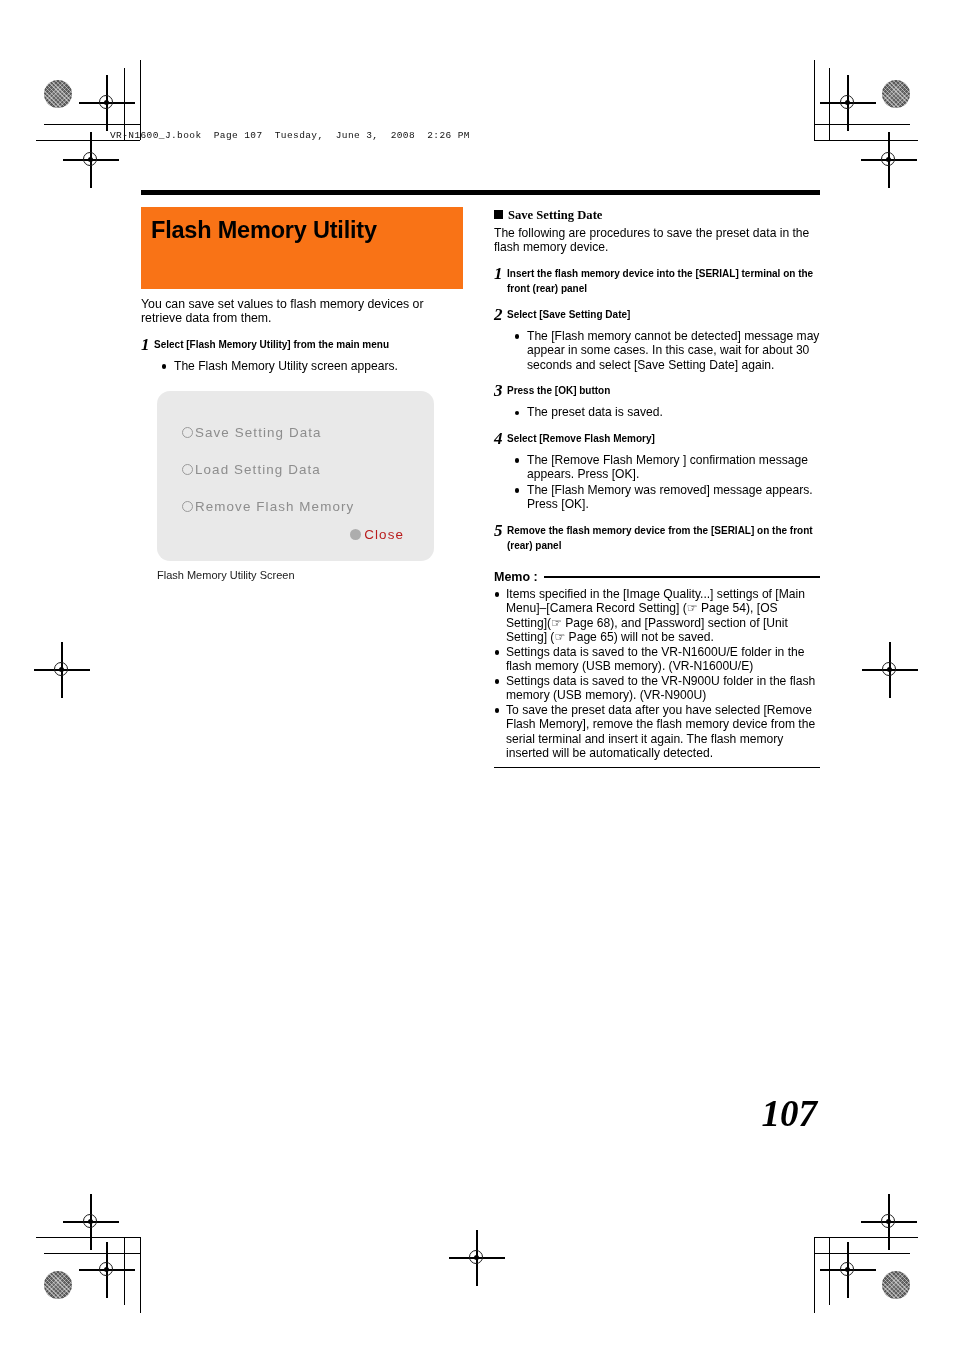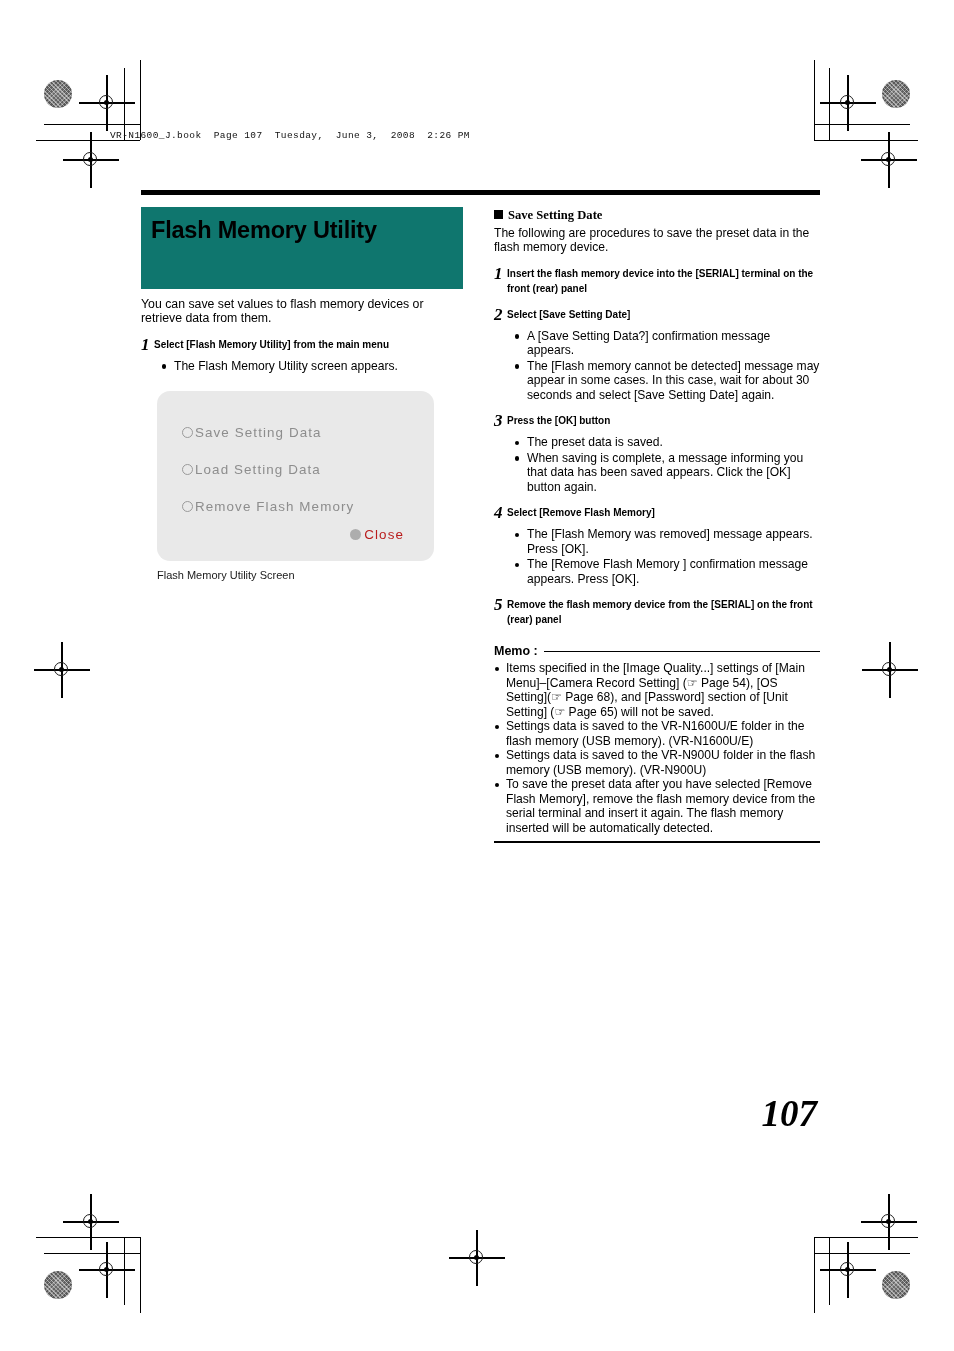--- a/index.html
+++ b/index.html
@@ -100,21 +100,21 @@
   .cols {
     display: flex;
     gap: 30px;
     align-items: flex-start;
   }
   .col-left { width: 323px; flex: none; }
   .col-right { width: 326px; flex: none; }
 
   
   .title-banner {
-    background: #0f766e;
+    background: #f97316;
     width: 322px;
     height: 82px;
     padding: 10px 0 4px 10px;
     box-sizing: border-box;
   }
   .title-banner h1 {
     margin: 0;
     font-size: 23.5px;
     font-weight: bold;
     letter-spacing: -.2px;
@@ -461,40 +461,38 @@
       <div class="step">
         <div class="num">1</div>
         <div class="step-text">Insert the flash memory device into the [SERIAL] terminal on the front (rear) panel</div>
       </div>
 
       <div class="step">
         <div class="num">2</div>
         <div class="step-text">Select [Save Setting Date]</div>
       </div>
       <ul class="bullets">
-        <li>A [Save Setting Data?] confirmation message appears.</li>
         <li>The [Flash memory cannot be detected] message may appear in some cases.  In this case, wait for about 30 seconds and select [Save Setting Date] again.</li>
       </ul>
 
       <div class="step">
         <div class="num">3</div>
         <div class="step-text">Press the [OK] button</div>
       </div>
       <ul class="bullets">
         <li>The preset data is saved.</li>
-        <li>When saving is complete, a message informing you that data has been saved appears. Click the [OK] button again.</li>
       </ul>
 
       <div class="step">
         <div class="num">4</div>
         <div class="step-text">Select [Remove Flash Memory]</div>
       </div>
       <ul class="bullets">
+        <li>The [Remove Flash Memory    ] confirmation message appears. Press [OK].</li>
         <li>The [Flash Memory was removed] message appears. Press [OK].</li>
-        <li>The [Remove Flash Memory    ] confirmation message appears. Press [OK].</li>
       </ul>
 
       <div class="step">
         <div class="num">5</div>
         <div class="step-text">Remove the flash memory device from the [SERIAL] on the front (rear) panel</div>
       </div>
 
       <div class="memo">
         <div class="memo-head">
           <span>Memo :</span>

